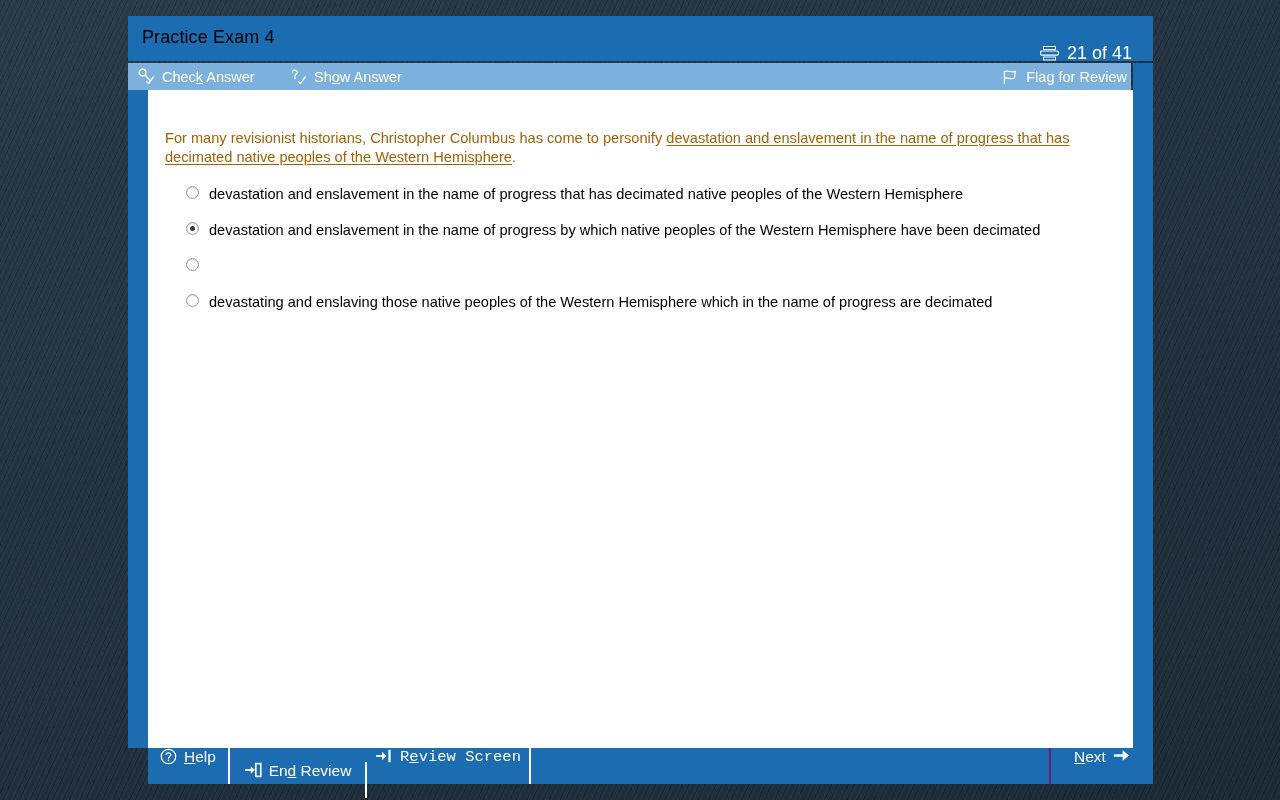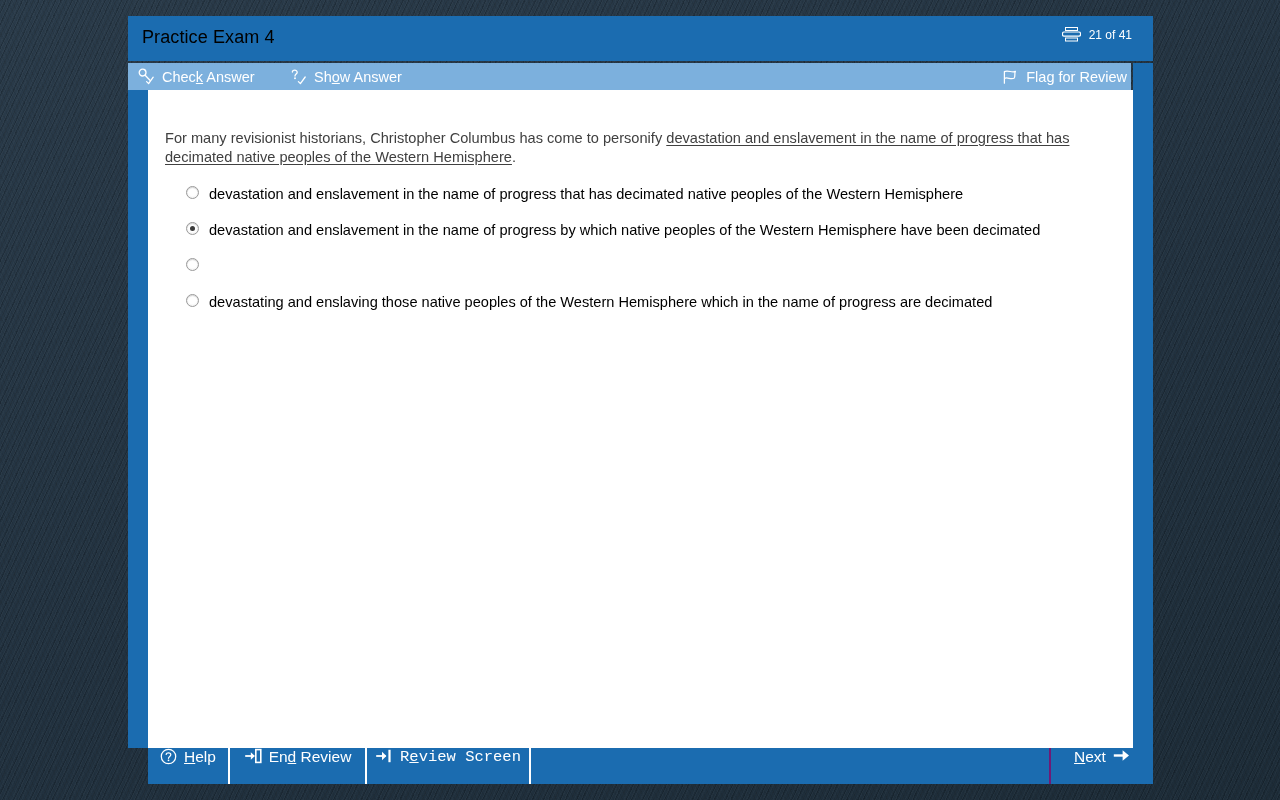--- a/index.html
+++ b/index.html
@@ -42,22 +42,22 @@
     position: absolute;
     left: 14px;
     top: 11px;
     font-size: 18px;
     color: #000000;
     letter-spacing: 0.1px;
   }
   #question-counter {
     position: absolute;
     right: 21px;
-    top: 11px;
-    font-size: 12px;
+    top: 27px;
+    font-size: 18px;
     color: #ffffff;
     display: flex;
     align-items: center;
     gap: 8px;
   }
   .pages-ico { display:block; }
 
   
   #top-toolbar {
     position: absolute;
@@ -112,21 +112,21 @@
   }
 
   
   #question-stem {
     position: absolute;
     left: 17px;
     top: 39px;
     width: 933px;
     font-size: 14.6px;
     line-height: 19px;
-    color: #404040;
+    color: #a16207;
   }
   #question-stem .uline {
     text-decoration: underline;
     text-underline-offset: 2px;
   }
 
   
   #options-list {
     position: absolute;
     left: 31px;
@@ -205,21 +205,21 @@
     height: 36px;
     display: flex;
     justify-content: center;
     gap: 7px;
     color: #ffffff;
     font-size: 15.5px;
     white-space: nowrap;
     box-sizing: border-box;
   }
   #bb-help         { left: 0px;   width: 82px;  border-right: 2px solid #ffffff; }
-  #bb-end-review   { left: 82px;  width: 137px; border-right: 2px solid #ffffff; }
+  #bb-end-review   { left: 82px;  width: 137px; border-right: 2px solid #ffffff; margin-top: 14px; }
   #bb-review-screen{ left: 219px; width: 164px; border-right: 2px solid #ffffff; font-family: Liberation Mono, monospace; }
   #bb-next         { right: 0px;  width: 104px;  border-left: 2px solid #701a75; }
   .bb-ico { display:block; flex:none; }
 </style>
 </head>
 <body>
 
 <div id="app-window">
 
   <div id="title-bar">

